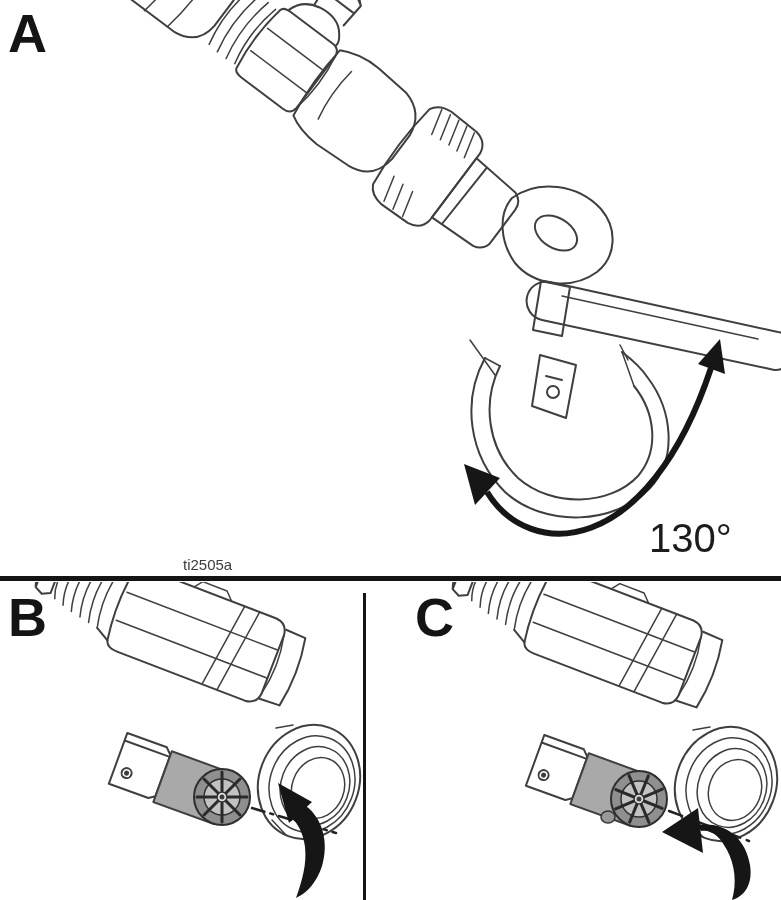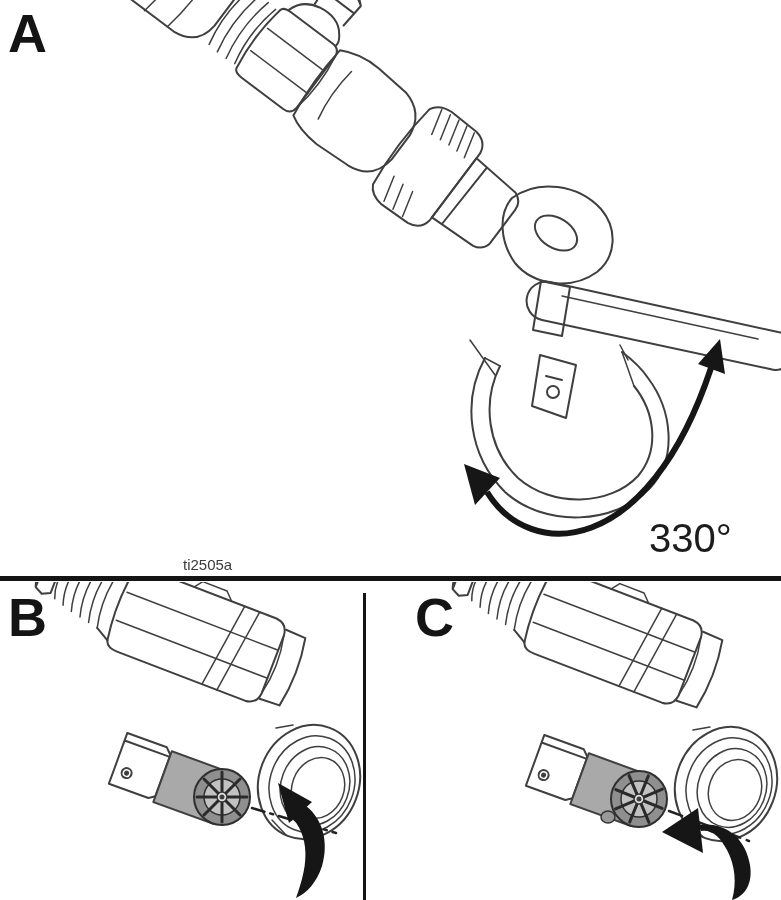--- a/index.html
+++ b/index.html
@@ -100,21 +100,21 @@
         </g>
       </g>
       <g>
         <path class="arc" stroke-width="6" d="M 487,492 C 530,562 648,558 711,368"></path>
         <polygon class="ink" points="464,464 500,478 475,505"></polygon>
         <polygon class="ink" points="720,339 725,374 698,364"></polygon>
       </g>
     </svg>
     <div class="corner-label label-a">A</div>
     <div class="caption">ti2505a</div>
-    <div class="rotation-label">330°</div>
+    <div class="rotation-label">130°</div>
   </section>
 
   <div class="h-divider"></div>
   <div class="v-divider"></div>
 
   <section class="panel panel-b">
     <svg viewBox="0 0 364 318" width="364" height="318">
       <g class="ln" stroke-width="2">
         <g transform="rotate(21 40 100)">
           <path d="M 2,-13 L 10,-17 L 18,-13 L 18,13 L 10,17 L 2,13 Z M 2,-13 Q -3,0 2,13"></path>

